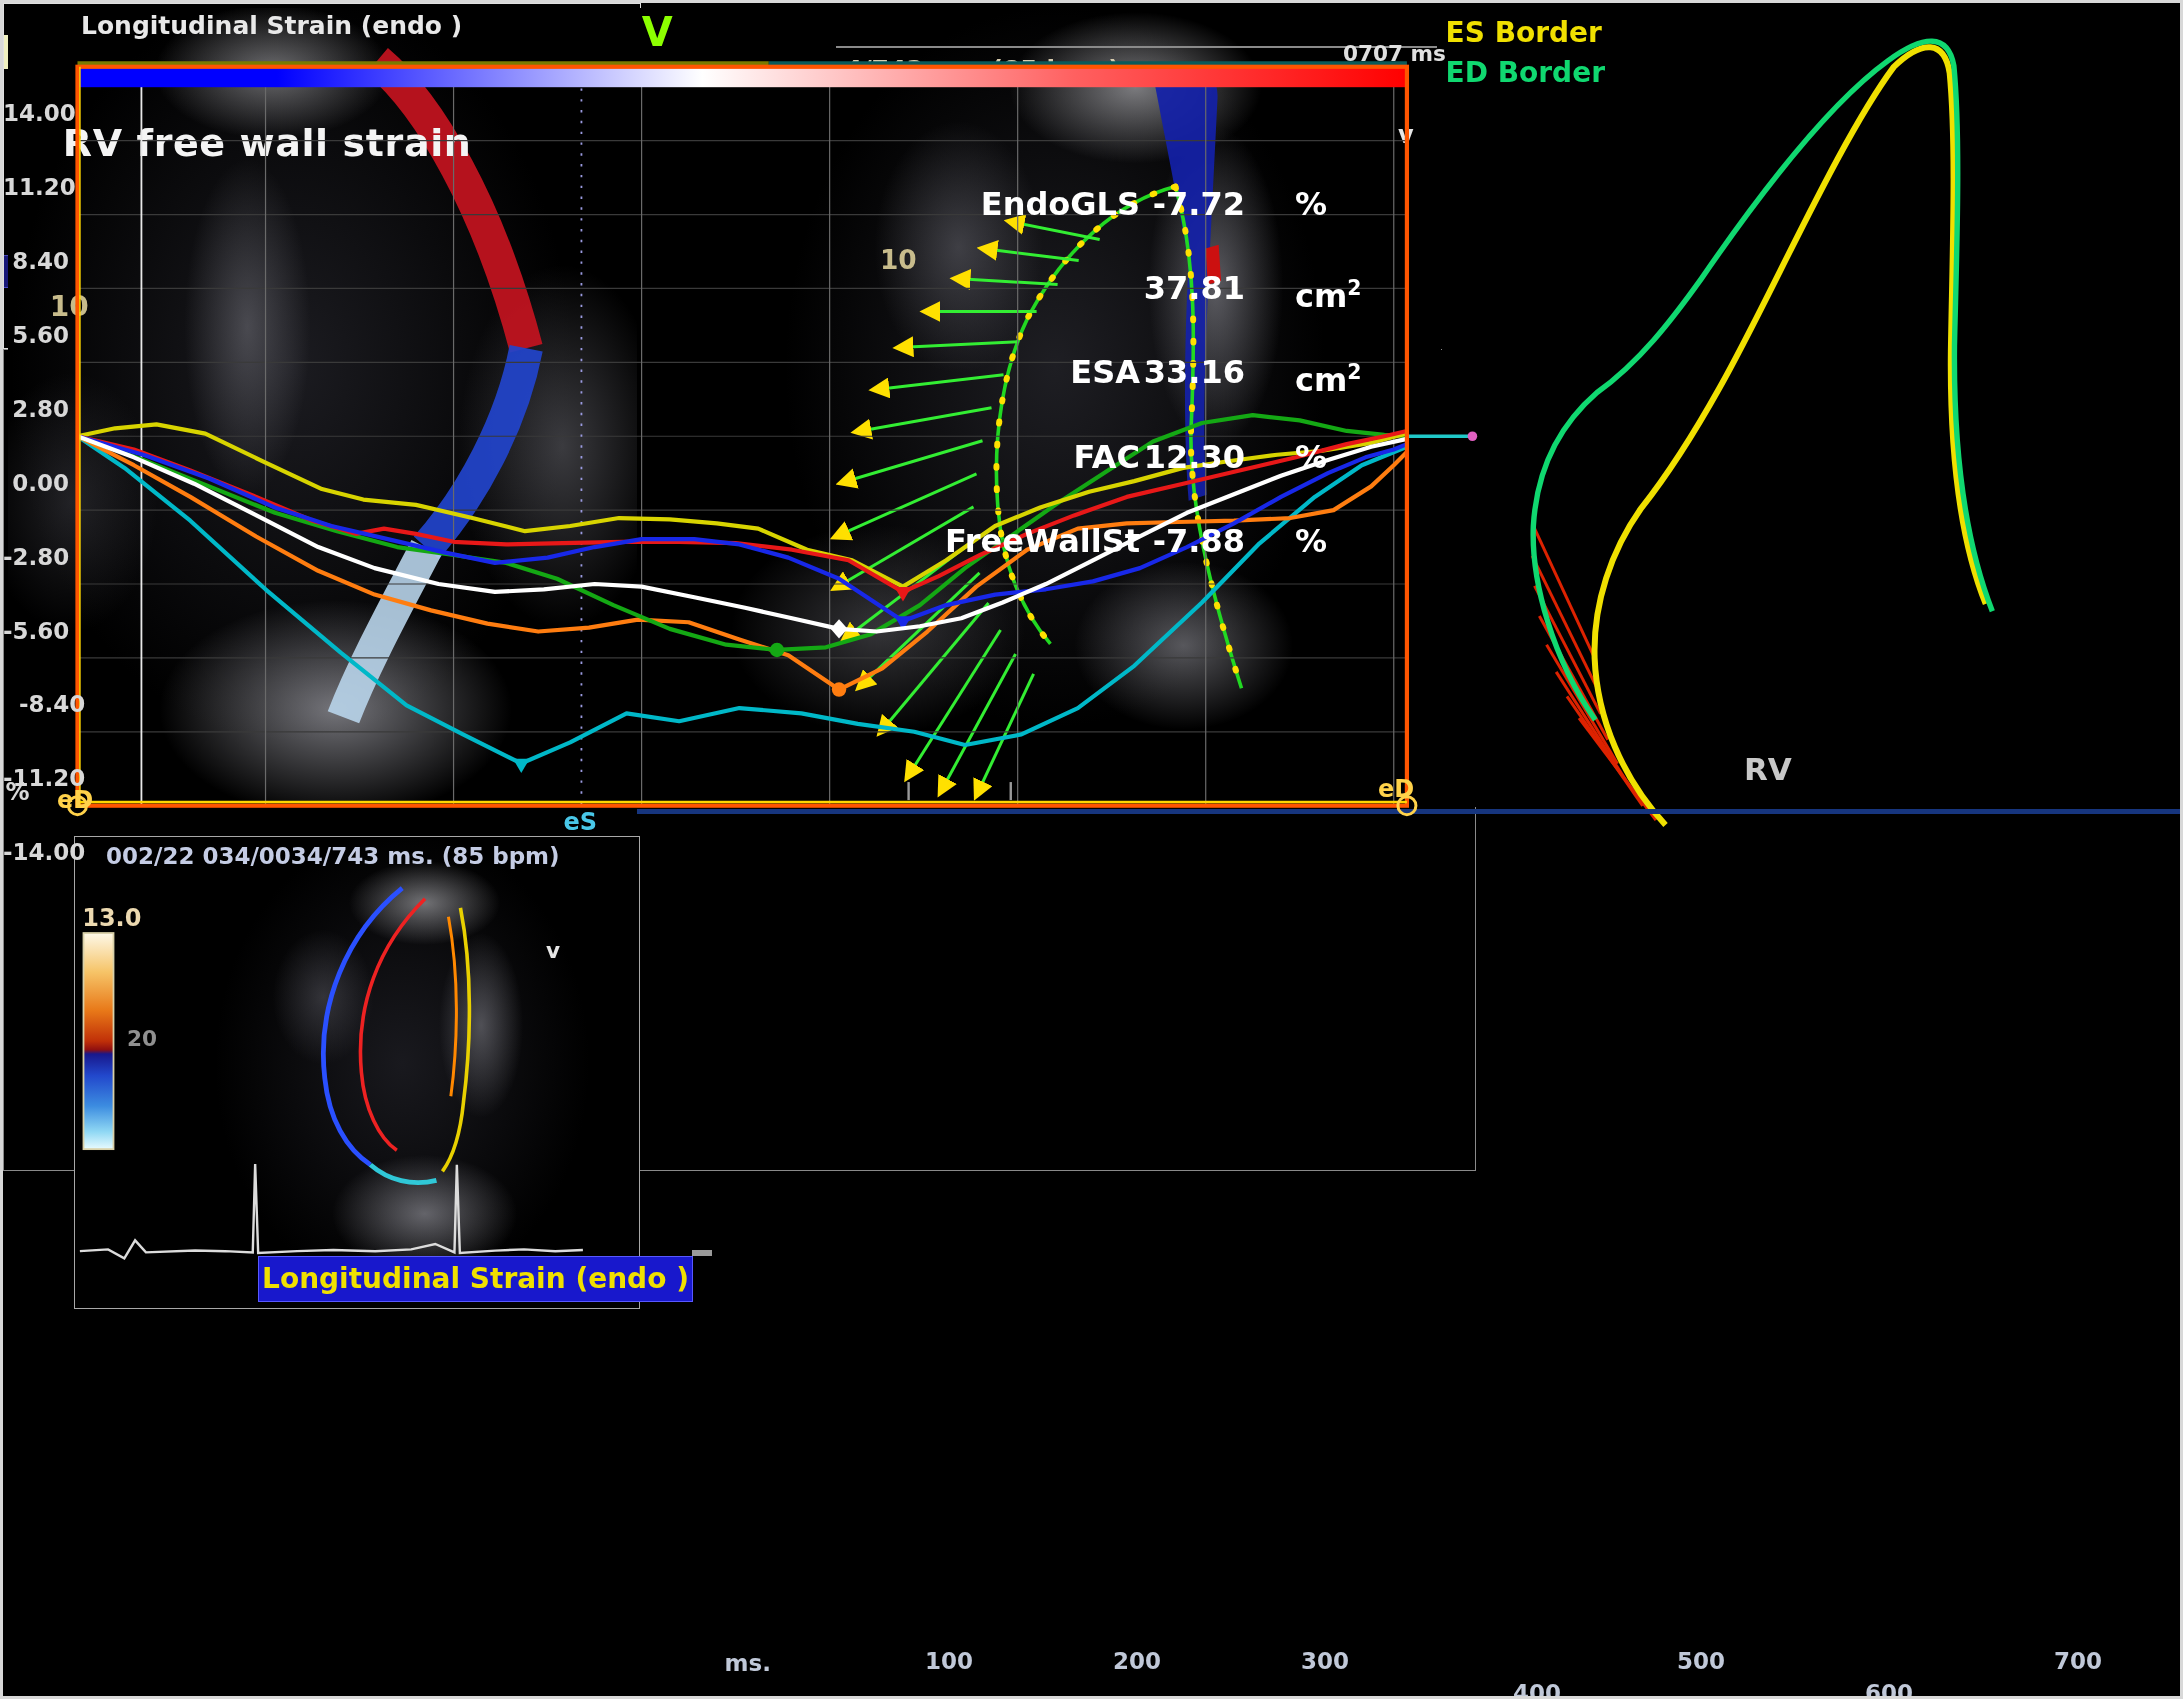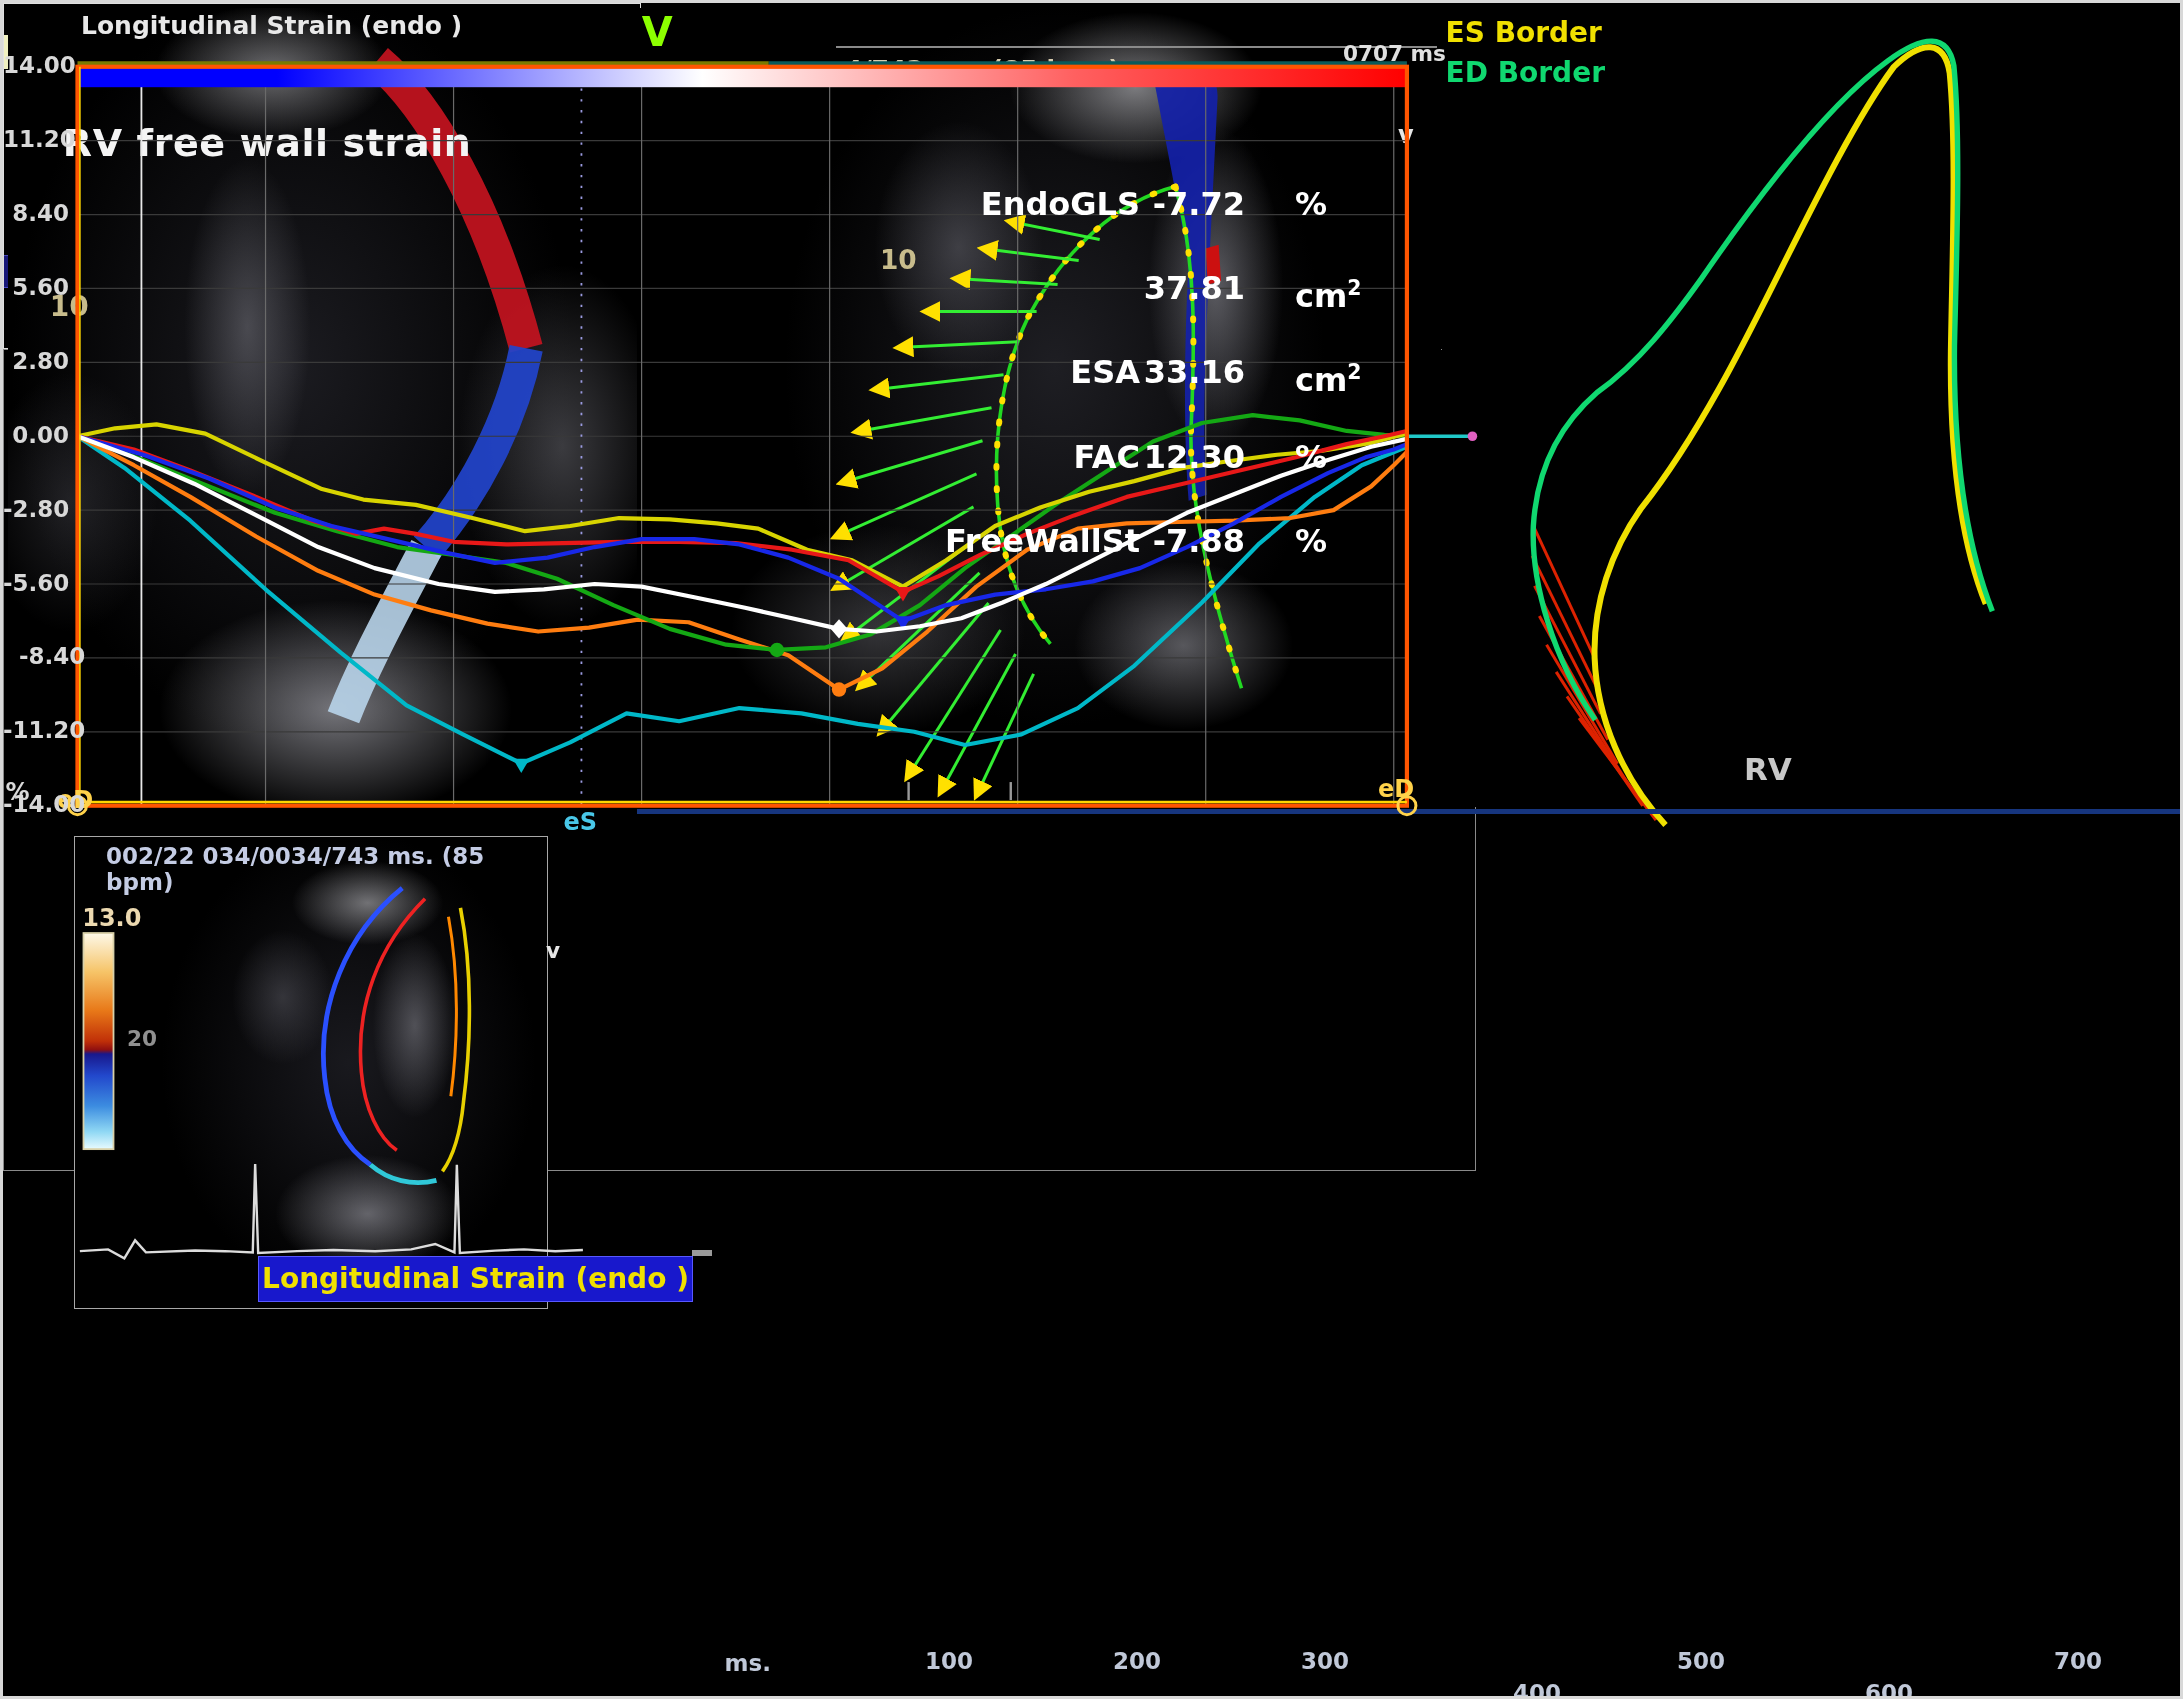--- a/index.html
+++ b/index.html
@@ -34,21 +34,21 @@
   .hdrLine{left:199px;top:38px;width:601px;height:2.4px;background:#8a8a8a;}
   .frameTime{left:208px;top:47px;font-size:25px;font-weight:600;color:#d8ccae;}
   .smallV{color:#e6e6e6;font-weight:700;}
 
   
   .echoC{left:1439px;top:4.8px;width:739px;height:799px;background:#000;}
   .legend{font-size:28px;font-weight:700;}
   .blueSep{left:634px;top:806px;width:1544px;height:4.8px;background:#16357e;}
 
   
-  .echoD{left:71px;top:833px;width:474px;height:473px;border:1.8px solid #a8a8a8;box-sizing:border-box;
+  .echoD{left:71px;top:833px;width:566px;height:473px;border:1.8px solid #a8a8a8;box-sizing:border-box;
     background:
       radial-gradient(108px 60px at 62% 14%, rgba(200,200,205,.55), transparent 70%),
       radial-gradient(60px 132px at 72% 40%, rgba(160,160,170,.45), transparent 70%),
       radial-gradient(72px 96px at 44% 34%, rgba(110,110,120,.4), transparent 70%),
       radial-gradient(132px 84px at 62% 80%, rgba(190,190,200,.5), transparent 70%),
       radial-gradient(240px 300px at 58% 48%, rgba(50,50,60,.5), transparent 78%),#000;}
   .echoD-header{left:31px;top:6px;font-size:23px;font-weight:600;color:#c4cce4;}
   .scaleLabel{left:7.2px;top:67px;font-size:24px;font-weight:700;color:#ecd9b0;}
   .modeLabel{left:255px;top:1253px;width:435px;height:46px;background:#1818cc;border:1.2px solid #5858ff;
     color:#f0e000;font-size:28px;font-weight:700;text-align:center;line-height:44px;box-sizing:border-box;}
@@ -62,21 +62,21 @@
     font-size:24px;font-weight:700;}
   .trow.avg{background:#181878;color:#fff;border-top:1.2px solid #4a4ab8;border-bottom:1.8px solid #4a4ac8;}
   .cName{padding-left:8.4px;white-space:nowrap;}
   .cNum{text-align:right;}
   .note{padding-left:8.4px;font-size:24px;font-weight:700;height:31px;line-height:31px;white-space:nowrap;}
 
   
   .chart{left:684px;top:818px;width:1473px;height:822px;border:1.8px solid #8a8a8a;box-sizing:border-box;background:#000;}
   .chartTitle{left:78px;top:8.4px;font-size:25px;font-weight:700;color:#e8e8e8;}
   .timeStamp{left:1340px;top:38px;font-size:21.6px;font-weight:600;color:#e0e0e0;}
-  .ylab{position:absolute;width:66px;text-align:right;font-size:23px;font-weight:600;color:#d8d8d8;}
+  .ylab{position:absolute;width:66px;text-align:right;font-size:23px;font-weight:600;color:#d8d8d8;margin-top:48px;}
   .pctLab{left:2.4px;top:775px;font-size:24px;font-weight:700;color:#d8d8d8;}
   .xlab{position:absolute;top:1645px;font-size:23px;font-weight:600;color:#c0c8d8;text-align:center;width:72px;}
   .msLab{left:714px;top:1647px;width:54px;text-align:right;font-size:23px;font-weight:600;color:#c0c8d8;position:absolute;}
   .meas{position:absolute;height:42px;line-height:42px;font-size:32px;font-weight:700;color:#fff;}
   .meas .ml{position:absolute;right:336px;width:360px;text-align:right;}
   .meas .mv{position:absolute;right:231px;width:180px;text-align:right;}
   .meas .mu{position:absolute;left:1292px;width:120px;text-align:left;}
   .meas sup{font-size:20.4px;}
   .zeroDash{left:689px;top:1247px;width:20.4px;height:6px;background:#9a9a9a;}
 </style>

